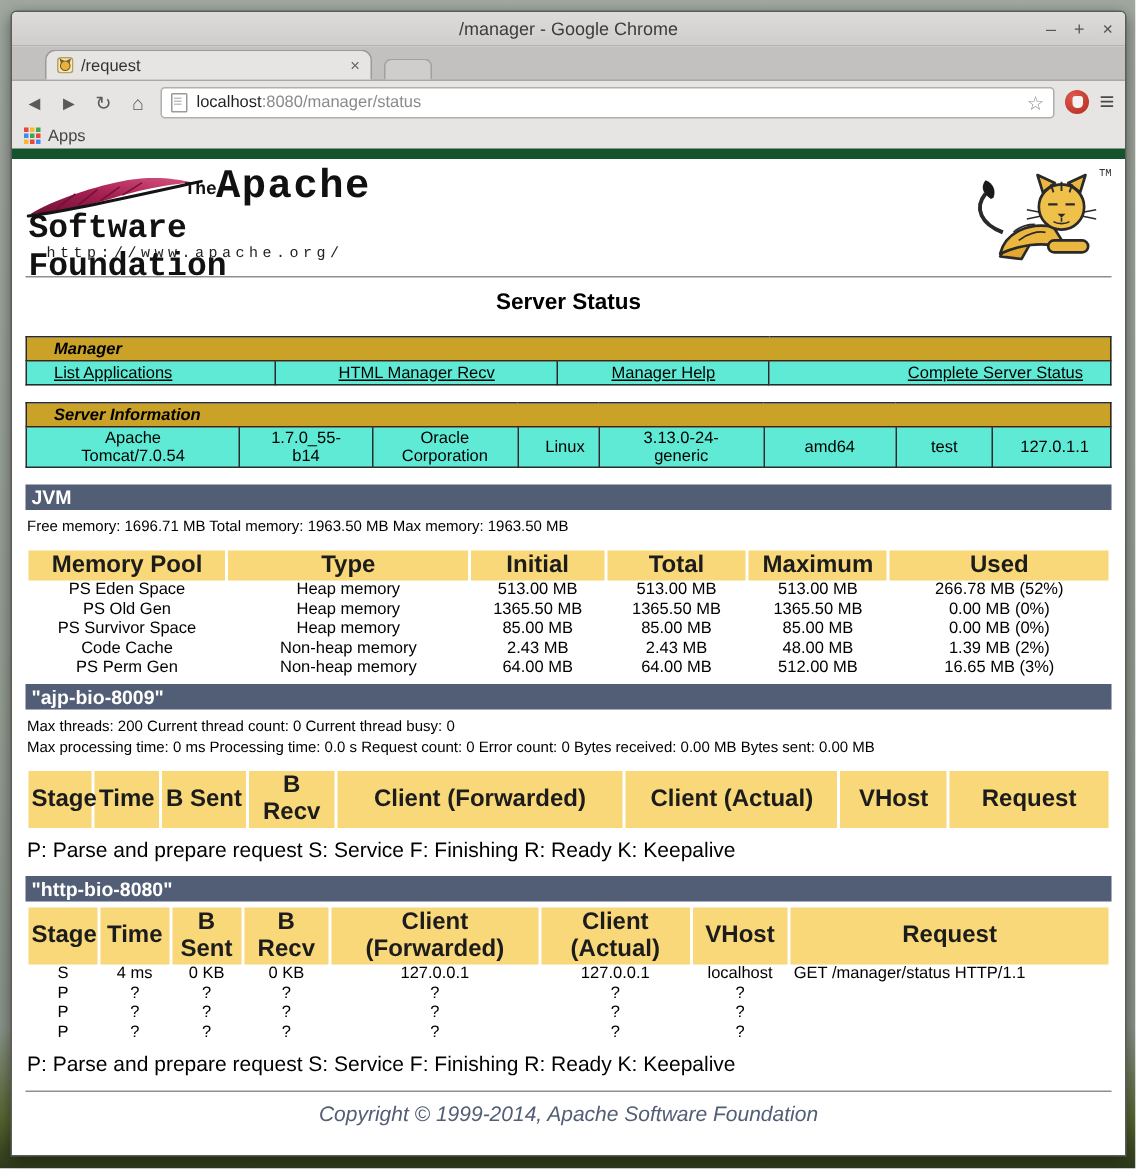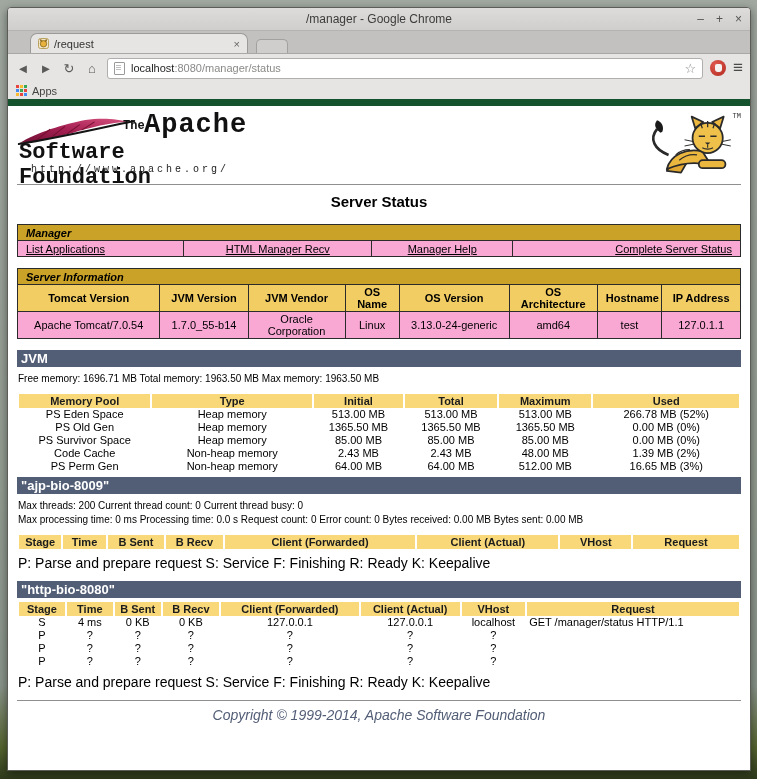--- a/index.html
+++ b/index.html
@@ -54,31 +54,31 @@
   .lg-apache{position:absolute;left:127px;top:-4px;font-size:27px;font-weight:bold;color:#111;letter-spacing:1px;}
   .lg-sf{position:absolute;left:2px;top:26px;font-size:22px;font-weight:bold;color:#111;}
   .lg-url{position:absolute;left:14px;top:50px;font-size:10px;color:#222;letter-spacing:3px;}
   .tomcat-logo{position:absolute;right:2px;top:0;width:100px;height:64px;}
   .tm{position:absolute;right:-2px;top:-2px;font-size:7px;color:#333;}
   hr.rule{border:none;border-top:1px solid #8f8f8f;margin:6px 0;}
   h1.status{font-size:15px;font-weight:bold;text-align:center;margin:8px 0 14px 0;color:#000;}
   
   table{width:100%;table-layout:fixed;font-size:11px;}
   .t-bordered{border-collapse:collapse;margin-bottom:11px;}
-  .t-bordered td,.t-bordered th{border:1px solid #2b2b2b;padding:1px 8px;height:13px;}
+  .t-bordered td,.t-bordered th{border:1px solid #2b2b2b;padding:1px 18px;height:13px;}
   .gold-title{background:#c9a227;font-weight:bold;font-style:italic;text-align:left;font-size:11px;}
   .t-bordered th.col-h{background:#f2cd63;font-weight:bold;text-align:center;}
-  .t-bordered td{text-align:center;background:#f9a8d4;}
+  .t-bordered td{text-align:center;background:#5eead4;}
   .t-bordered td.l{text-align:left;}
   .t-bordered td.r{text-align:right;}
   a{color:#000;}
   .navy-bar{background:#525d76;color:#fff;font-weight:bold;font-size:13px;padding:1px 4px;margin:2px 0 4px 0;}
   .summary{font-size:10px;color:#000;margin:5px 0 7px 1px;line-height:1.45;}
   .t-plain{border-collapse:separate;border-spacing:2px 0;margin-bottom:4px;}
-  .t-plain th{background:#f8d878;font-weight:bold;text-align:center;padding:1px 2px;height:12px;font-size:11px;color:#1c1c1c;}
+  .t-plain th{background:#f8d878;font-weight:bold;text-align:center;padding:1px 2px;height:12px;font-size:16px;color:#1c1c1c;}
   .t-plain td{text-align:center;padding:0 2px;height:13px;}
   .legend{font-size:14px;color:#000;margin:6px 0 10px 1px;}
   .footer{font-size:14px;font-style:italic;color:#525d76;text-align:center;margin-top:4px;}
 </style>
 </head>
 <body>
 
 <div class="desktop">
   <div class="window">
 
@@ -214,30 +214,20 @@
             <col style="width:7.5%">
             <col style="width:15.2%">
             <col style="width:12.2%">
             <col style="width:8.9%">
             <col style="width:10.9%">
           </colgroup>
         <tbody>
             <tr>
               <th class="gold-title" colspan="8">Server Information</th>
             </tr>
-        <tr>
-              <th class="col-h">Tomcat Version</th>
-              <th class="col-h">JVM Version</th>
-              <th class="col-h">JVM Vendor</th>
-              <th class="col-h">OS Name</th>
-              <th class="col-h">OS Version</th>
-              <th class="col-h">OS Architecture</th>
-              <th class="col-h">Hostname</th>
-              <th class="col-h">IP Address</th>
-            </tr>
         </tbody>
           <tbody>
             <tr>
               <td>Apache Tomcat/7.0.54</td>
               <td>1.7.0_55-b14</td>
               <td>Oracle Corporation</td>
               <td>Linux</td>
               <td>3.13.0-24-generic</td>
               <td>amd64</td>
               <td>test</td>

